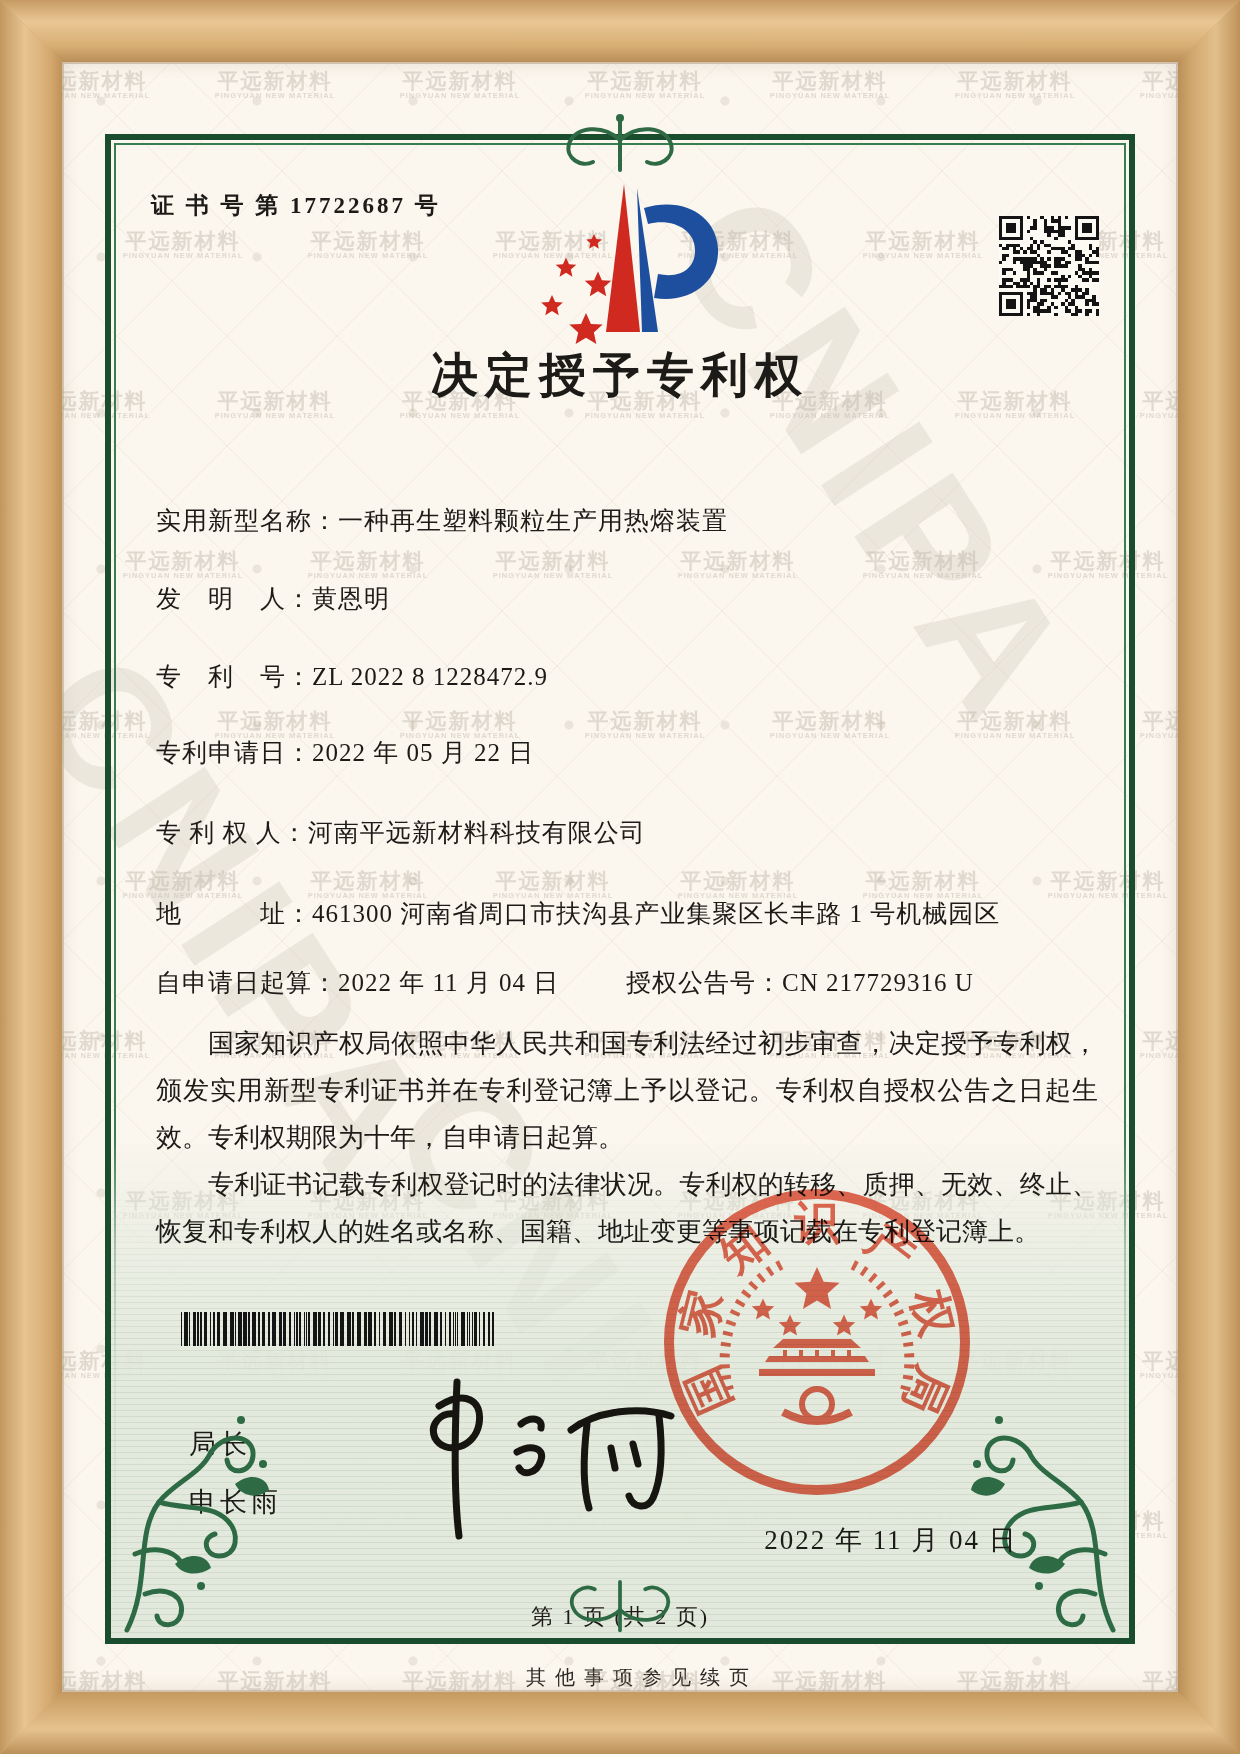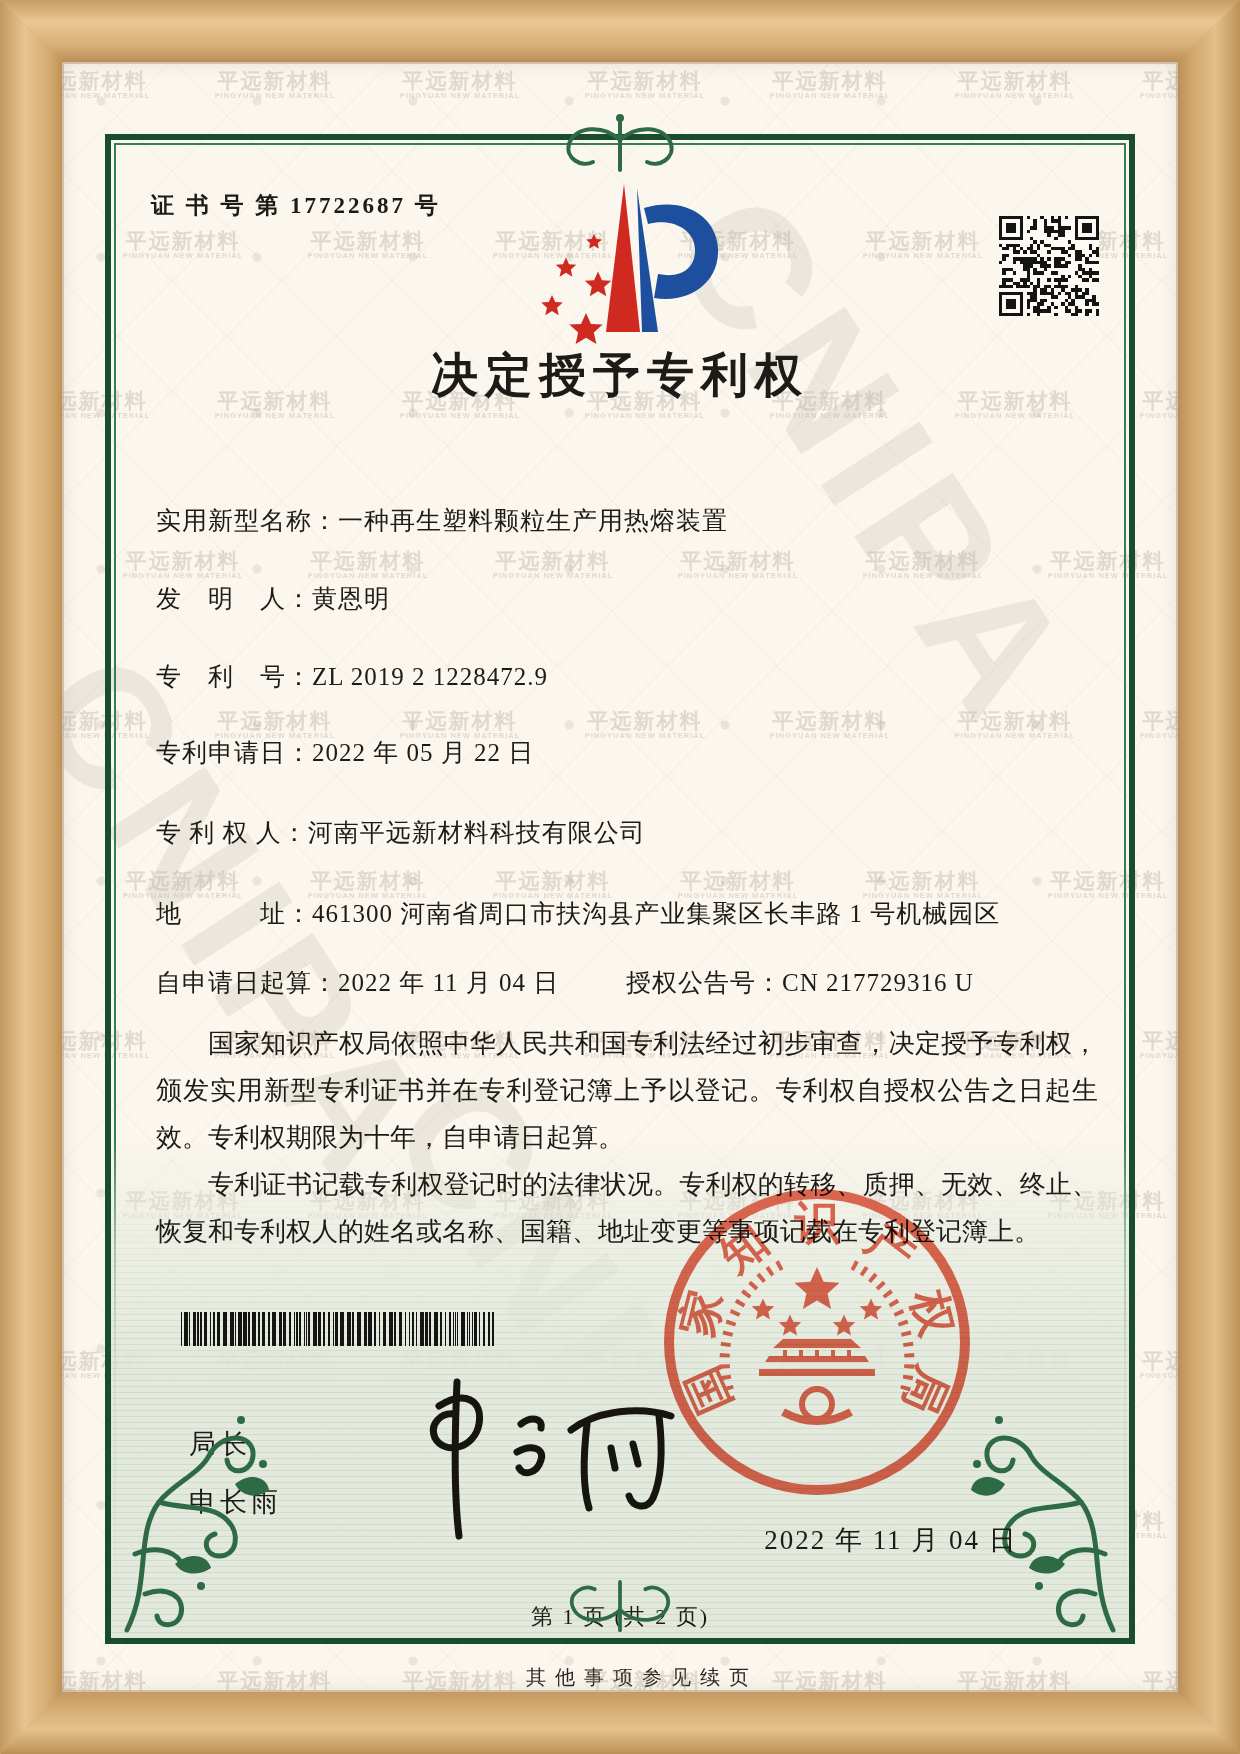--- a/index.html
+++ b/index.html
@@ -483,21 +483,21 @@
             <rect x="24" y="2" width="3" height="3"></rect>
             <rect x="2" y="24" width="3" height="3"></rect>
           <path id="qr-modules" d="M8 0h1v1h-1zM12 0h1v1h-1zM15 0h1v1h-1zM17 0h1v1h-1zM19 0h1v1h-1zM10 1h1v1h-1zM13 1h1v1h-1zM15 1h1v1h-1zM16 1h1v1h-1zM17 1h1v1h-1zM10 2h1v1h-1zM13 2h1v1h-1zM17 2h1v1h-1zM9 3h1v1h-1zM10 3h1v1h-1zM13 3h1v1h-1zM14 3h1v1h-1zM15 3h1v1h-1zM17 3h1v1h-1zM18 3h1v1h-1zM19 3h1v1h-1zM20 3h1v1h-1zM8 4h1v1h-1zM13 4h1v1h-1zM14 4h1v1h-1zM15 4h1v1h-1zM16 4h1v1h-1zM17 4h1v1h-1zM18 4h1v1h-1zM14 5h1v1h-1zM17 5h1v1h-1zM18 5h1v1h-1zM9 6h1v1h-1zM16 6h1v1h-1zM10 7h1v1h-1zM12 7h1v1h-1zM20 7h1v1h-1zM0 8h1v1h-1zM2 8h1v1h-1zM3 8h1v1h-1zM4 8h1v1h-1zM5 8h1v1h-1zM9 8h1v1h-1zM11 8h1v1h-1zM13 8h1v1h-1zM14 8h1v1h-1zM21 8h1v1h-1zM26 8h1v1h-1zM1 9h1v1h-1zM2 9h1v1h-1zM4 9h1v1h-1zM6 9h1v1h-1zM8 9h1v1h-1zM9 9h1v1h-1zM11 9h1v1h-1zM15 9h1v1h-1zM16 9h1v1h-1zM17 9h1v1h-1zM18 9h1v1h-1zM20 9h1v1h-1zM21 9h1v1h-1zM26 9h1v1h-1zM28 9h1v1h-1zM4 10h1v1h-1zM5 10h1v1h-1zM7 10h1v1h-1zM9 10h1v1h-1zM10 10h1v1h-1zM14 10h1v1h-1zM18 10h1v1h-1zM19 10h1v1h-1zM22 10h1v1h-1zM23 10h1v1h-1zM27 10h1v1h-1zM28 10h1v1h-1zM1 11h1v1h-1zM2 11h1v1h-1zM11 11h1v1h-1zM20 11h1v1h-1zM22 11h1v1h-1zM23 11h1v1h-1zM24 11h1v1h-1zM26 11h1v1h-1zM28 11h1v1h-1zM1 12h1v1h-1zM4 12h1v1h-1zM5 12h1v1h-1zM6 12h1v1h-1zM7 12h1v1h-1zM8 12h1v1h-1zM9 12h1v1h-1zM10 12h1v1h-1zM12 12h1v1h-1zM14 12h1v1h-1zM16 12h1v1h-1zM17 12h1v1h-1zM18 12h1v1h-1zM22 12h1v1h-1zM23 12h1v1h-1zM25 12h1v1h-1zM0 13h1v1h-1zM4 13h1v1h-1zM6 13h1v1h-1zM7 13h1v1h-1zM8 13h1v1h-1zM9 13h1v1h-1zM10 13h1v1h-1zM11 13h1v1h-1zM12 13h1v1h-1zM13 13h1v1h-1zM16 13h1v1h-1zM17 13h1v1h-1zM19 13h1v1h-1zM20 13h1v1h-1zM25 13h1v1h-1zM26 13h1v1h-1zM27 13h1v1h-1zM28 13h1v1h-1zM7 14h1v1h-1zM8 14h1v1h-1zM9 14h1v1h-1zM12 14h1v1h-1zM13 14h1v1h-1zM14 14h1v1h-1zM16 14h1v1h-1zM17 14h1v1h-1zM18 14h1v1h-1zM19 14h1v1h-1zM23 14h1v1h-1zM1 15h1v1h-1zM2 15h1v1h-1zM3 15h1v1h-1zM7 15h1v1h-1zM8 15h1v1h-1zM10 15h1v1h-1zM13 15h1v1h-1zM23 15h1v1h-1zM24 15h1v1h-1zM26 15h1v1h-1zM1 16h1v1h-1zM4 16h1v1h-1zM8 16h1v1h-1zM10 16h1v1h-1zM11 16h1v1h-1zM12 16h1v1h-1zM15 16h1v1h-1zM16 16h1v1h-1zM22 16h1v1h-1zM24 16h1v1h-1zM25 16h1v1h-1zM26 16h1v1h-1zM27 16h1v1h-1zM28 16h1v1h-1zM8 17h1v1h-1zM18 17h1v1h-1zM20 17h1v1h-1zM23 17h1v1h-1zM26 17h1v1h-1zM1 18h1v1h-1zM2 18h1v1h-1zM3 18h1v1h-1zM6 18h1v1h-1zM7 18h1v1h-1zM8 18h1v1h-1zM11 18h1v1h-1zM14 18h1v1h-1zM16 18h1v1h-1zM17 18h1v1h-1zM18 18h1v1h-1zM19 18h1v1h-1zM24 18h1v1h-1zM25 18h1v1h-1zM27 18h1v1h-1zM28 18h1v1h-1zM1 19h1v1h-1zM4 19h1v1h-1zM5 19h1v1h-1zM7 19h1v1h-1zM9 19h1v1h-1zM11 19h1v1h-1zM17 19h1v1h-1zM0 20h1v1h-1zM1 20h1v1h-1zM2 20h1v1h-1zM3 20h1v1h-1zM5 20h1v1h-1zM6 20h1v1h-1zM7 20h1v1h-1zM8 20h1v1h-1zM10 20h1v1h-1zM11 20h1v1h-1zM13 20h1v1h-1zM14 20h1v1h-1zM16 20h1v1h-1zM17 20h1v1h-1zM18 20h1v1h-1zM19 20h1v1h-1zM22 20h1v1h-1zM10 21h1v1h-1zM12 21h1v1h-1zM13 21h1v1h-1zM15 21h1v1h-1zM18 21h1v1h-1zM21 21h1v1h-1zM22 21h1v1h-1zM23 21h1v1h-1zM25 21h1v1h-1zM8 22h1v1h-1zM9 22h1v1h-1zM10 22h1v1h-1zM12 22h1v1h-1zM13 22h1v1h-1zM14 22h1v1h-1zM15 22h1v1h-1zM17 22h1v1h-1zM19 22h1v1h-1zM20 22h1v1h-1zM22 22h1v1h-1zM24 22h1v1h-1zM25 22h1v1h-1zM9 23h1v1h-1zM10 23h1v1h-1zM15 23h1v1h-1zM16 23h1v1h-1zM20 23h1v1h-1zM22 23h1v1h-1zM23 23h1v1h-1zM24 23h1v1h-1zM27 23h1v1h-1zM8 24h1v1h-1zM9 24h1v1h-1zM10 24h1v1h-1zM12 24h1v1h-1zM13 24h1v1h-1zM19 24h1v1h-1zM21 24h1v1h-1zM25 24h1v1h-1zM26 24h1v1h-1zM27 24h1v1h-1zM8 25h1v1h-1zM11 25h1v1h-1zM12 25h1v1h-1zM15 25h1v1h-1zM18 25h1v1h-1zM20 25h1v1h-1zM21 25h1v1h-1zM25 25h1v1h-1zM27 25h1v1h-1zM28 25h1v1h-1zM8 26h1v1h-1zM10 26h1v1h-1zM11 26h1v1h-1zM14 26h1v1h-1zM16 26h1v1h-1zM19 26h1v1h-1zM22 26h1v1h-1zM10 27h1v1h-1zM11 27h1v1h-1zM12 27h1v1h-1zM13 27h1v1h-1zM14 27h1v1h-1zM19 27h1v1h-1zM20 27h1v1h-1zM22 27h1v1h-1zM23 27h1v1h-1zM25 27h1v1h-1zM26 27h1v1h-1zM28 27h1v1h-1zM8 28h1v1h-1zM11 28h1v1h-1zM16 28h1v1h-1zM21 28h1v1h-1zM22 28h1v1h-1zM25 28h1v1h-1zM28 28h1v1h-1z"></path>
         </g>
       </svg>
 
       <div class="abs title">决定授予专利权</div>
 
       <div class="abs field" style="top:364px;"><span>实用新型名称：</span><span>一种再生塑料颗粒生产用热熔装置</span></div>
       <div class="abs field" style="top:442px;"><span>发　明　人：</span><span>黄恩明</span></div>
-      <div class="abs field" style="top:520px;"><span>专　利　号：</span><span>ZL 2019 2 1228472.9</span></div>
+      <div class="abs field" style="top:520px;"><span>专　利　号：</span><span>ZL 2022 8 1228472.9</span></div>
       <div class="abs field" style="top:596px;"><span>专利申请日：</span><span>2022 年 05 月 22 日</span></div>
       <div class="abs field" style="top:676px;"><span>专 利 权 人：</span><span>河南平远新材料科技有限公司</span></div>
       <div class="abs field hang" style="top:754px;width:880px;"><span>地　　　址：</span><span>461300 河南省周口市扶沟县产业集聚区长丰路 1 号机械园区</span></div>
       <div class="abs field" style="top:826px;">
         <span>自申请日起算：</span><span>2022 年 11 月 04 日</span>
         <span class="grant-no"><span>授权公告号：</span><span>CN 217729316 U</span></span>
       </div>
 
       <div class="abs body-text">
         <p>国家知识产权局依照中华人民共和国专利法经过初步审查，决定授予专利权，颁发实用新型专利证书并在专利登记簿上予以登记。专利权自授权公告之日起生效。专利权期限为十年，自申请日起算。</p>

